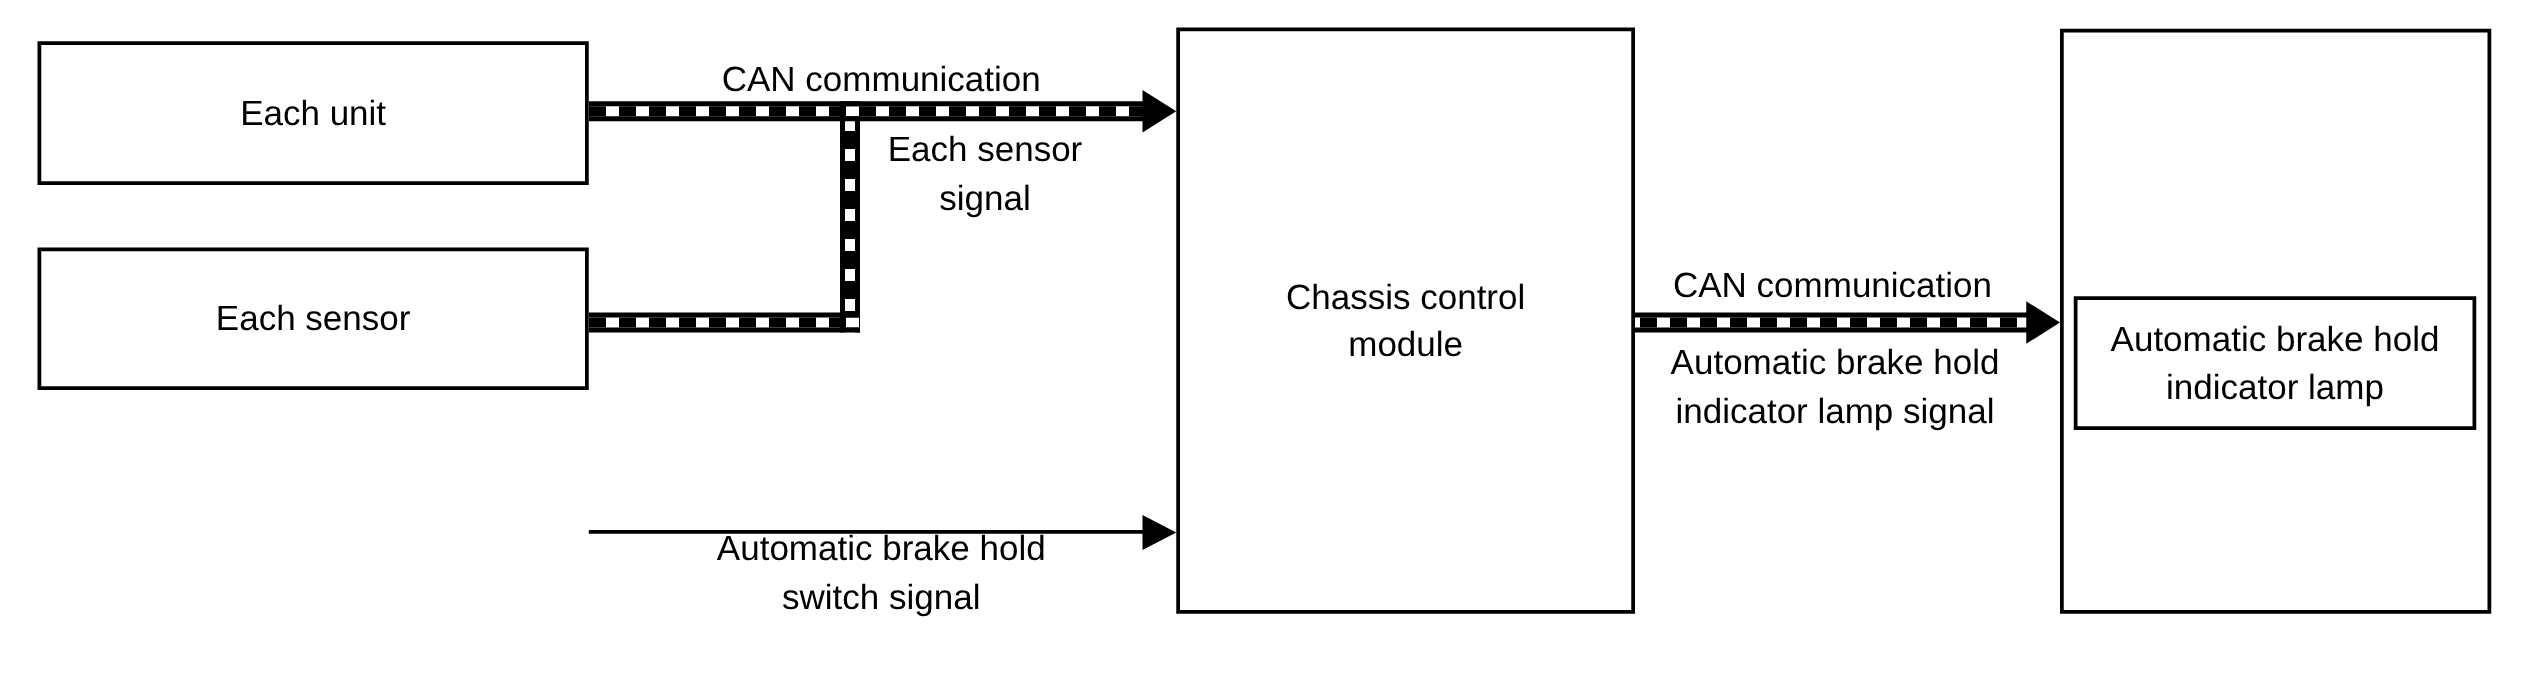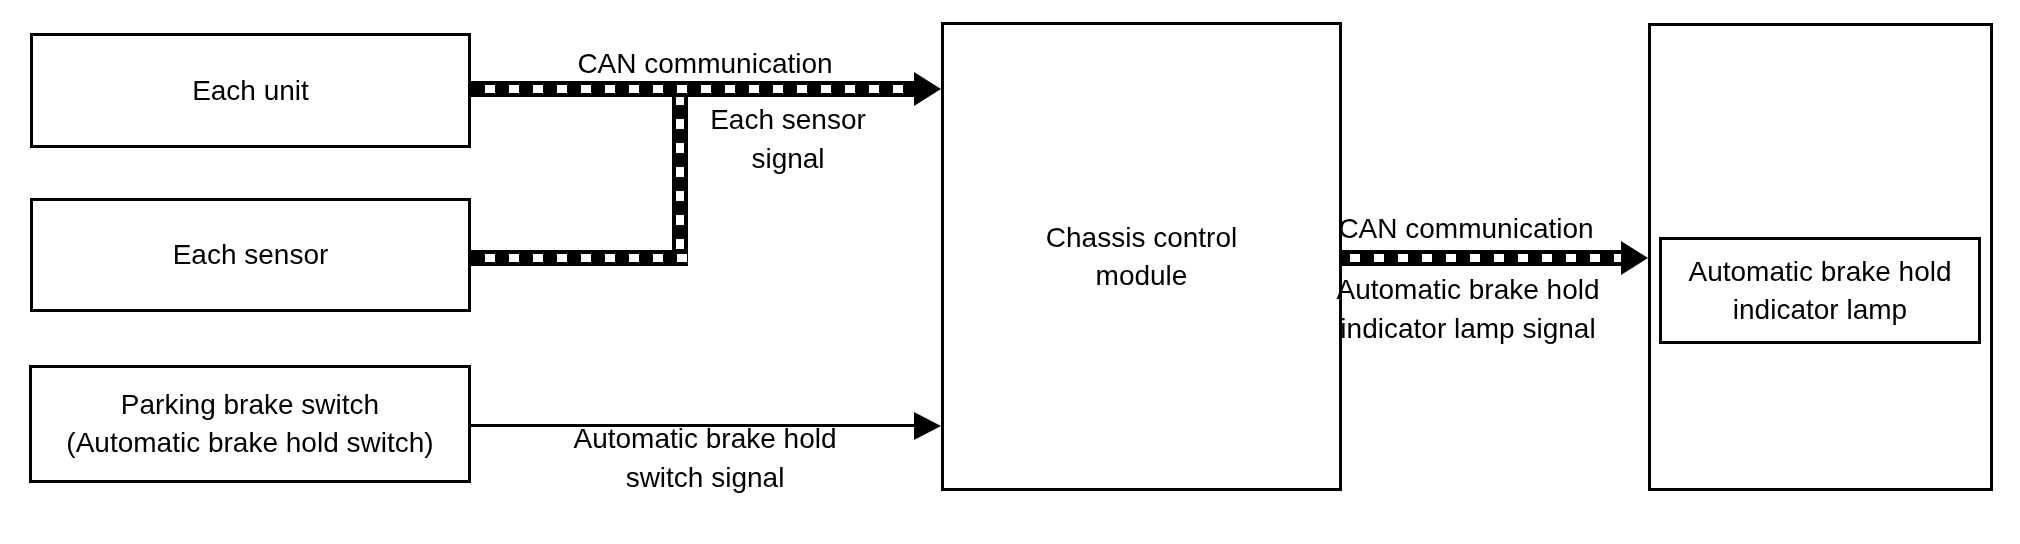--- a/index.html
+++ b/index.html
@@ -66,21 +66,21 @@
     border-left: 27px solid #000000;
   }
   .ah-small {
     border-top: 14px solid transparent;
     border-bottom: 14px solid transparent;
     border-left: 27px solid #000000;
   }
   #box-each-unit    { left: 30px;   top: 33px;  width: 441px; height: 115px; }
   #box-each-sensor  { left: 30px;   top: 198px; width: 441px; height: 114px; }
   #box-parking      { left: 29px;   top: 365px; width: 442px; height: 118px; }
-  #box-chassis      { left: 941px;  top: 22px;  width: 401px; height: 469px; }
+  #box-chassis      { left: 941px;  top: 22px;  width: 367px; height: 469px; }
   #box-combination  { left: 1648px; top: 23px;  width: 345px; height: 468px; }
   #box-lamp         { left: 1659px; top: 237px; width: 322px; height: 107px; }
 
   #can1-bar   { left: 471px;  top: 81px;  width: 444px; }
   #canv-bar   { left: 672px;  top: 81px;  height: 185px; }
   #sensor-bar { left: 471px;  top: 250px; width: 217px; }
   #can2-bar   { left: 1288px; top: 250px; width: 334px; }
   #plain-line { position: absolute; left: 471px; top: 424px; width: 446px; height: 3px; background: #000000; }
 
   #ah-can1  { left: 914px;  top: 72px;  }
@@ -110,24 +110,20 @@
   <div class="ah ah-small" id="ah-plain"></div>
 
   <div class="box" id="box-each-unit">
     <span>Each unit</span>
   </div>
 
   <div class="box" id="box-each-sensor">
     <span>Each sensor</span>
   </div>
 
-  <div class="box" id="box-parking">
-    <span>Parking brake switch
-(Automatic brake hold switch)</span>
-  </div>
 
   <div class="box" id="box-chassis">
     <span>Chassis control
 module</span>
   </div>
 
   <div class="box" id="box-combination"></div>
 
   <div class="box" id="box-lamp">
     <span>Automatic brake hold

